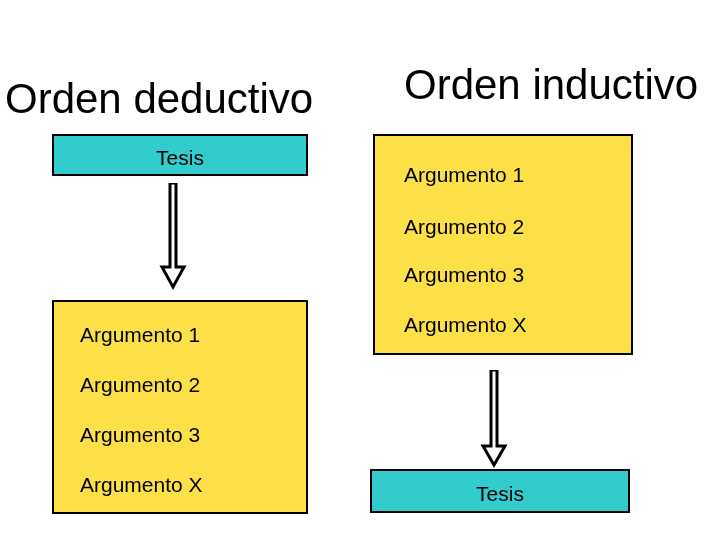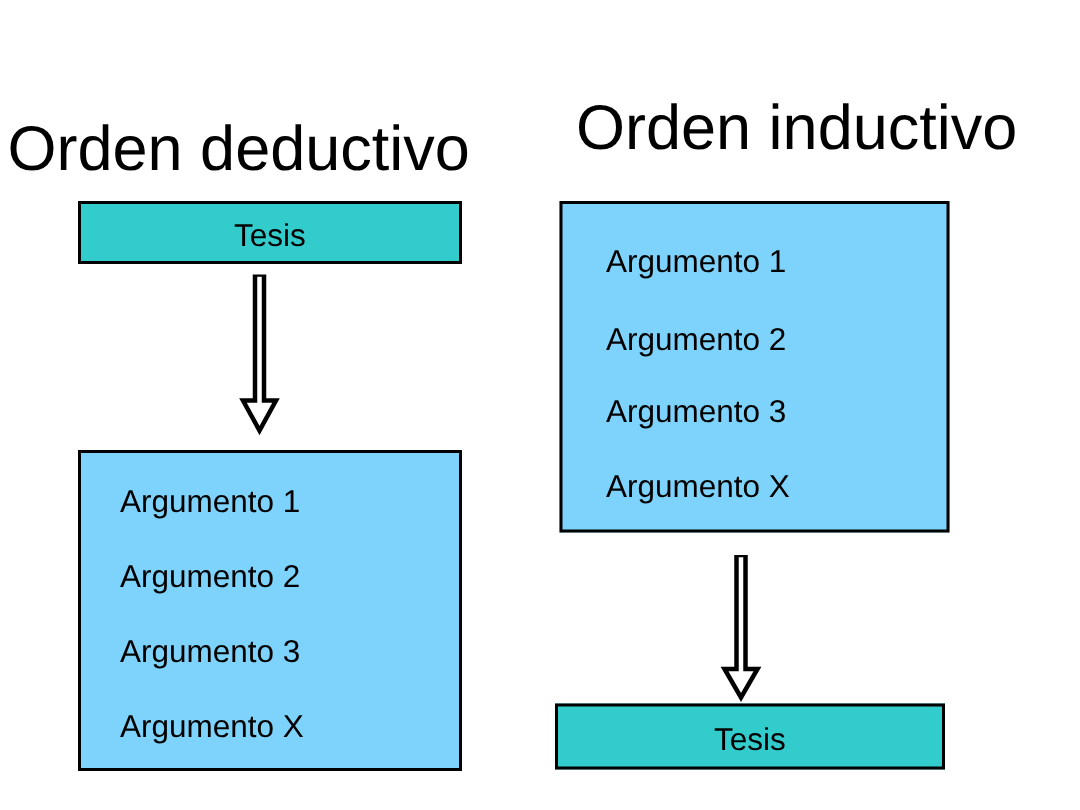--- a/index.html
+++ b/index.html
@@ -30,35 +30,35 @@
     color: #000000;
     white-space: nowrap;
     letter-spacing: 0px;
     line-height: 1;
   }
   #heading-deductivo {
     left: 5px;
     top: 78px;
   }
   #heading-inductivo {
-    left: 384px;
+    left: 404px;
     top: 64px;
   }
 
   
   .box {
     position: absolute;
     box-sizing: border-box;
     border: 2px solid #000000;
   }
   .box-teal {
     background: #33cccc;
   }
   .box-cyan {
-    background: #7dd3fc;
+    background: #fde047;
   }
 
   #box-tesis-left {
     left: 52px;
     top: 134px;
     width: 256px;
     height: 42px;
   }
   #box-arguments-left {
     left: 52px;

